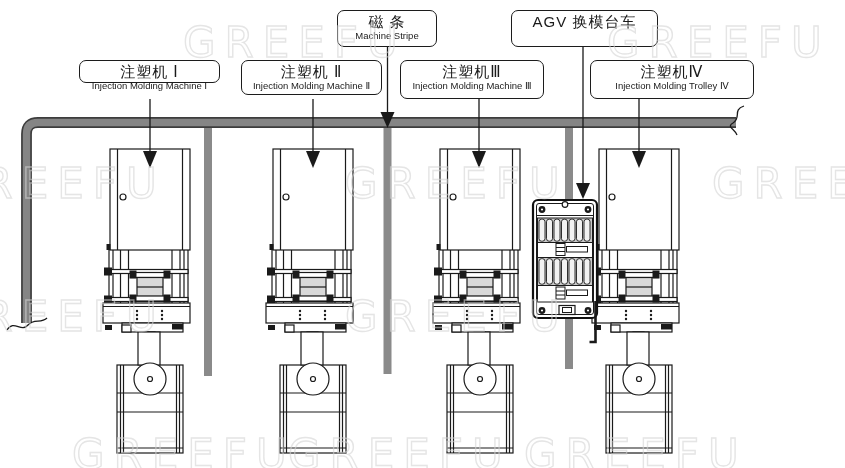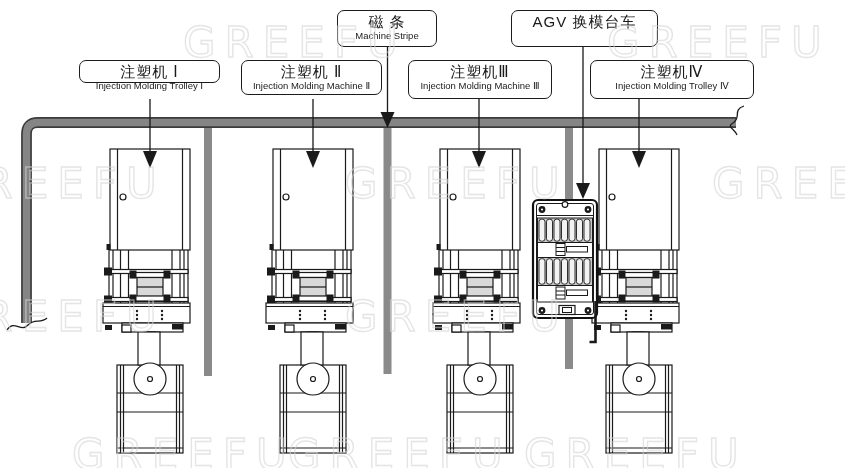--- a/index.html
+++ b/index.html
@@ -187,27 +187,27 @@
 
   <div class="lbox" style="left:337px;top:10px;width:100px;height:37px;">
     <span class="t">磁 条</span>
     <span class="s">Machine Stripe</span>
   </div>
   <div class="lbox" style="left:511px;top:10px;width:147px;height:37px;">
     <span class="t">AGV 换模台车</span>
   </div>
   <div class="lbox" style="left:79px;top:60px;width:141px;height:23px;">
     <span class="t">注塑机 Ⅰ</span>
-    <span class="s">Injection Molding Trolley Ⅰ</span>
+    <span class="s">Injection Molding Machine Ⅰ</span>
   </div>
   <div class="lbox" style="left:241px;top:60px;width:141px;height:35px;">
     <span class="t">注塑机 Ⅱ</span>
     <span class="s">Injection Molding Machine Ⅱ</span>
   </div>
-  <div class="lbox" style="left:400px;top:60px;width:144px;height:39px;margin-left:8px;">
+  <div class="lbox" style="left:400px;top:60px;width:144px;height:39px;">
     <span class="t">注塑机Ⅲ</span>
     <span class="s">Injection Molding Machine Ⅲ</span>
   </div>
   <div class="lbox" style="left:590px;top:60px;width:164px;height:39px;">
     <span class="t">注塑机Ⅳ</span>
     <span class="s">Injection Molding Trolley Ⅳ</span>
   </div>
 
   <div class="wm" style="left:183px;top:18px;">GREEFU</div>
   <div class="wm" style="left:607px;top:18px;">GREEFU</div>

